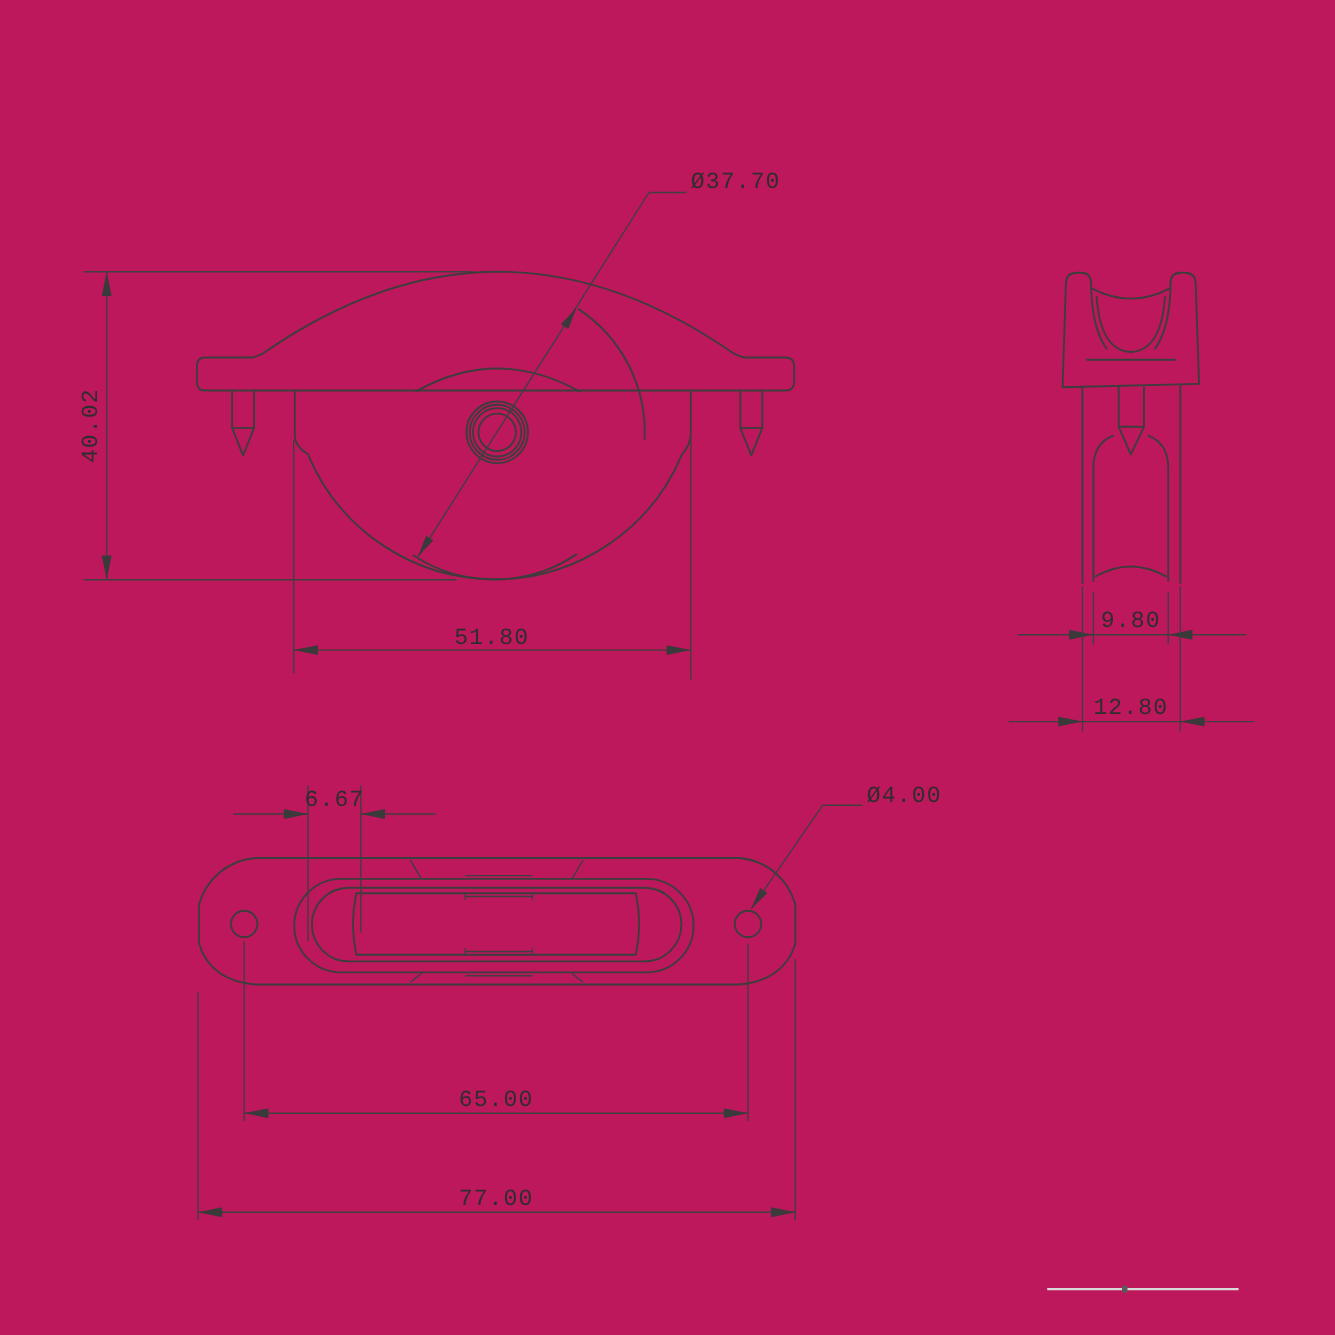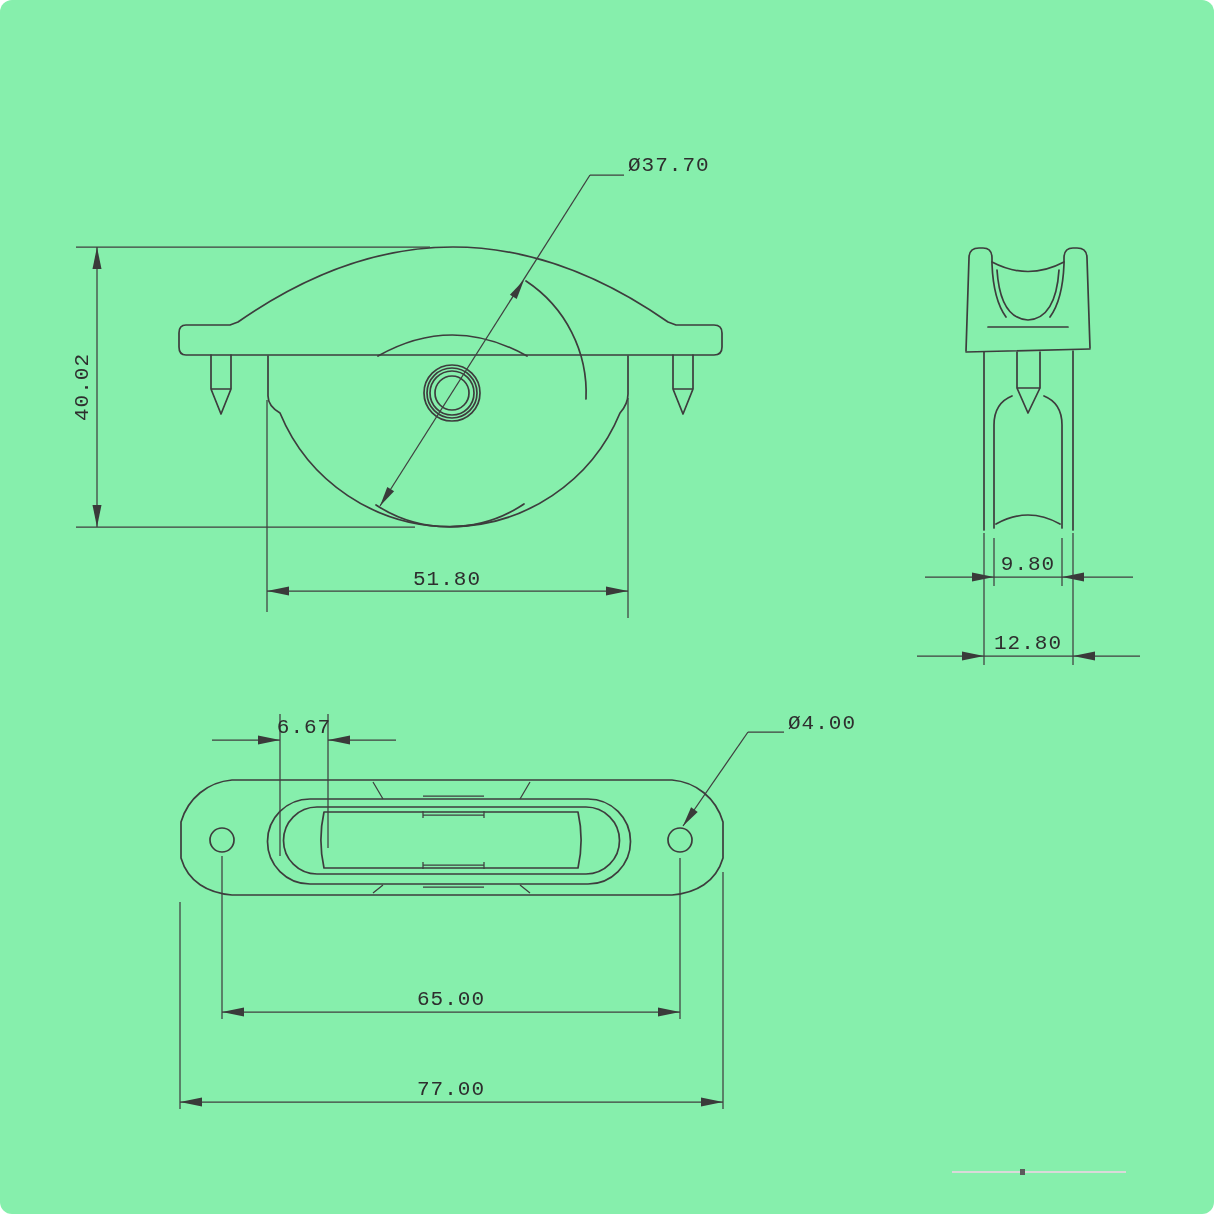--- a/index.html
+++ b/index.html
@@ -4,23 +4,22 @@
 <style>
   html, body {
     margin: 0;
     padding: 0;
     background: #ffffff;
   }
   .sheet {
     position: relative;
     width: 1214px;
     height: 1214px;
-    background: #86efac;
+    background: #be185d;
     overflow: hidden;
-    border-radius: 12px;
   }
   svg {
     display: block;
   }
   .obj {
     fill: none;
     stroke: #3d3d3d;
     stroke-width: 1.7;
     stroke-linecap: round;
     stroke-linejoin: round;

